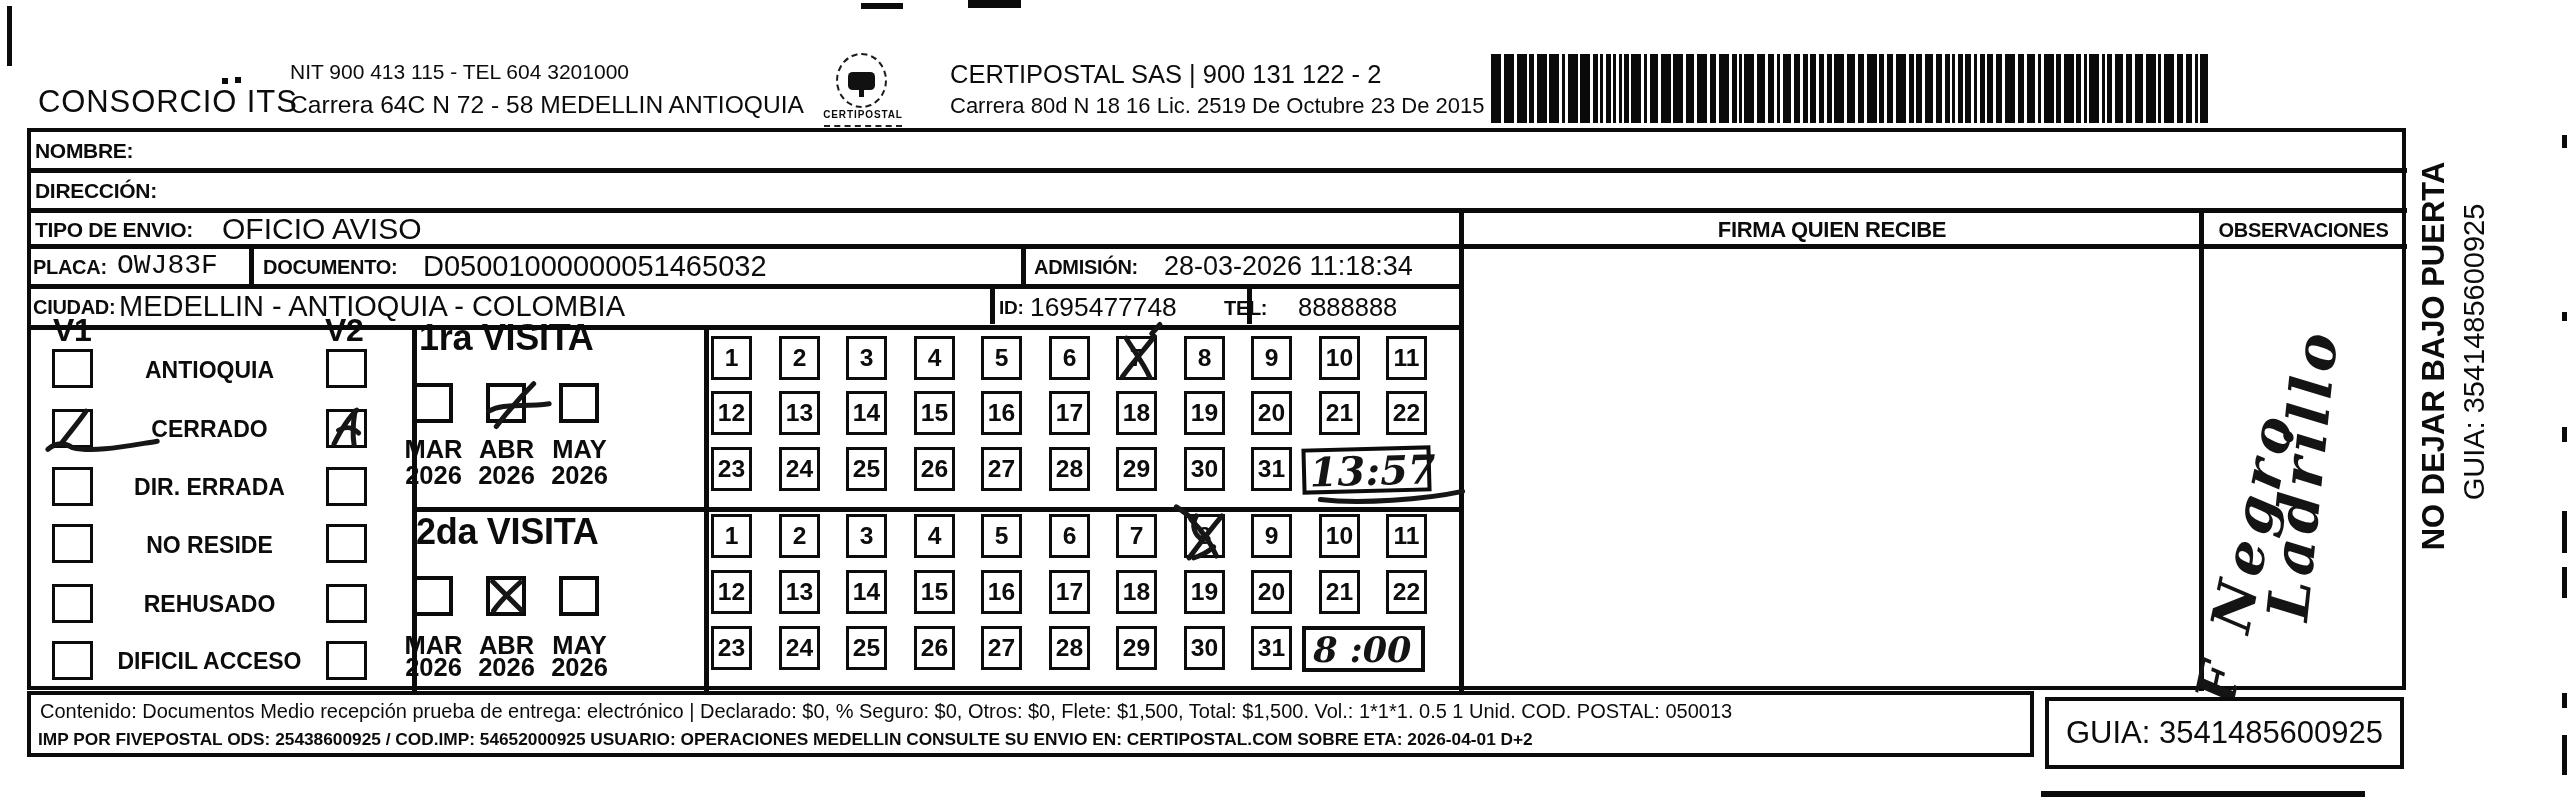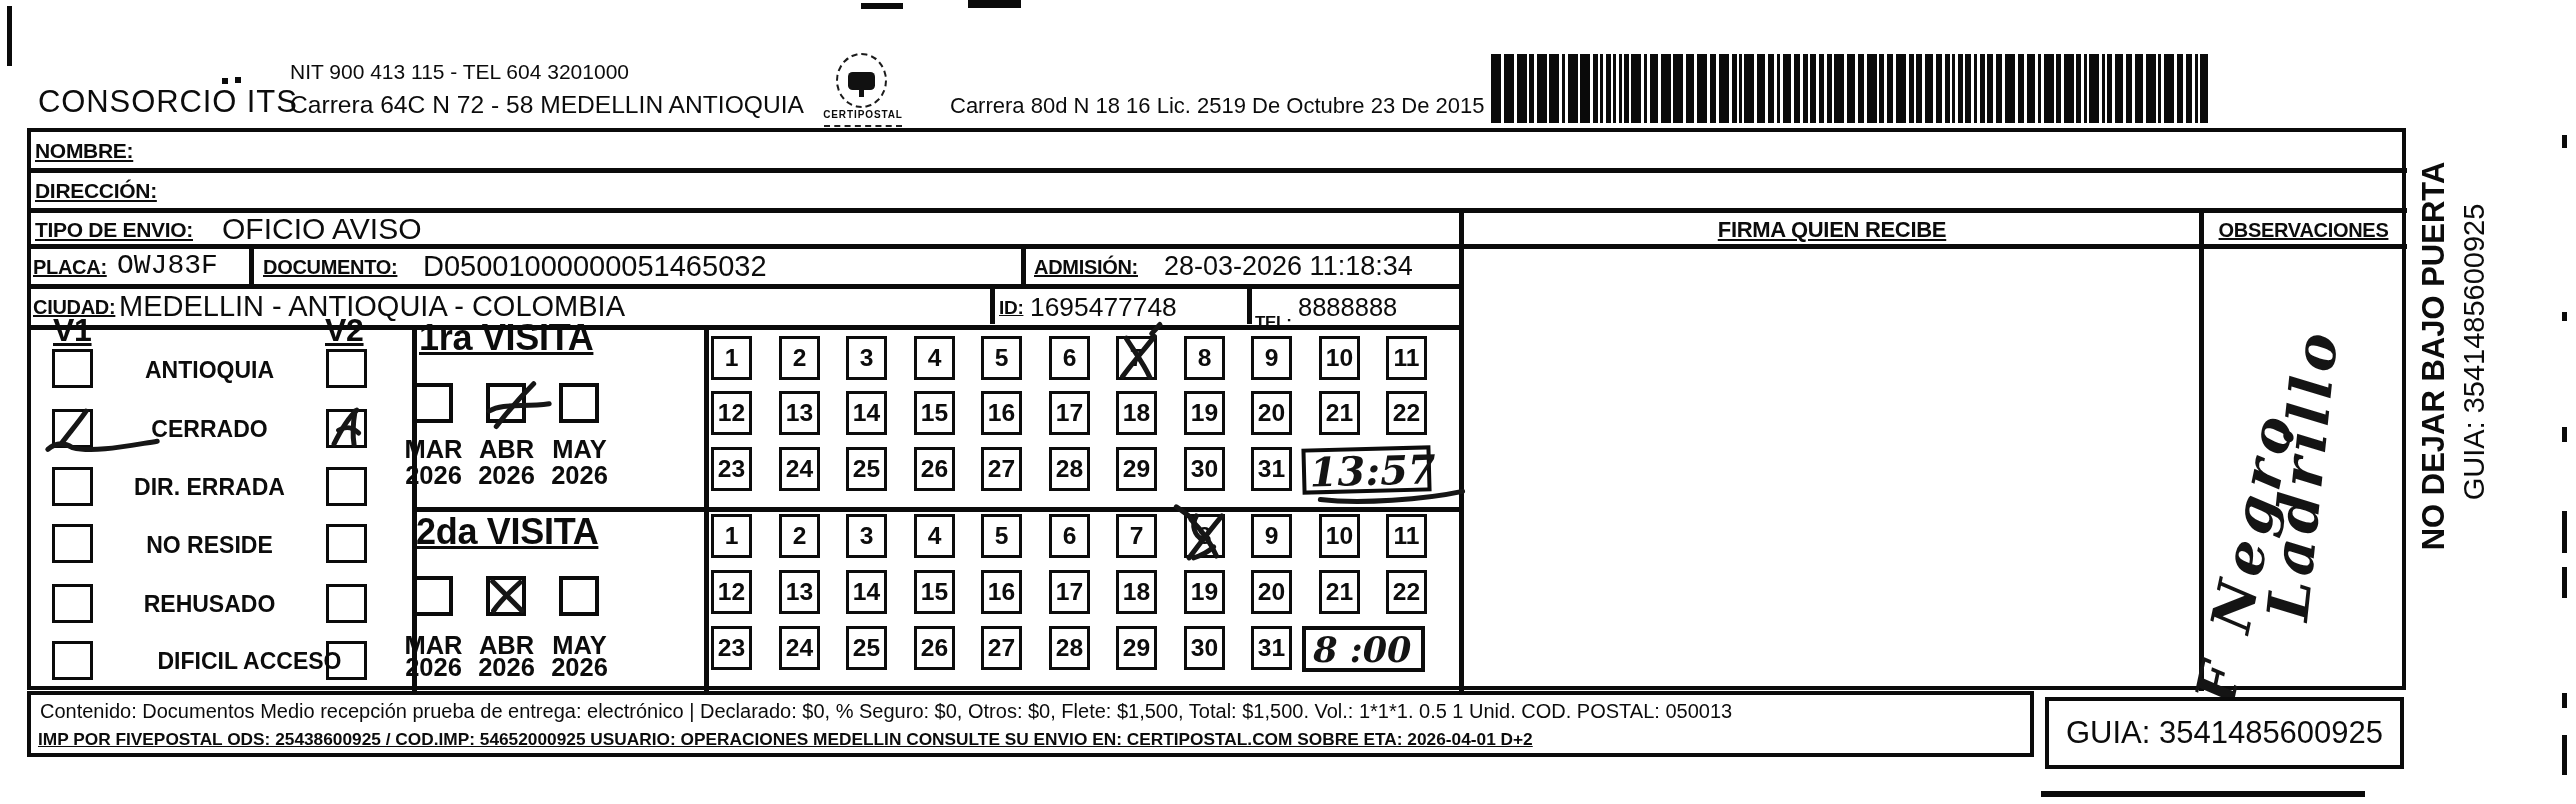--- a/index.html
+++ b/index.html
@@ -1,21 +1,21 @@
 <!DOCTYPE html>
 <html style="font-size:14.6px"><head>
 <meta charset="utf-8">
 <style>
   html,body{margin:0;padding:0;background:#fff;}
   .canvas{position:relative;width:2576px;height:804px;background:#fff;color:#0c0c0c;
           font-family:"Liberation Sans",sans-serif;overflow:hidden;}
   .t{position:absolute;white-space:nowrap;}
   .line{position:absolute;background:#0b0b0b;}
   .box{position:absolute;border:4.6px solid #0b0b0b;background:transparent;}
-  .lbl{font-weight:bold;letter-spacing:-0.3px;text-decoration:underline;}
+  .lbl{font-weight:bold;letter-spacing:-0.3px;}
   .hand{font-family:"DejaVu Serif",serif;font-style:italic;font-weight:700;color:#141414;}
   .vrot{position:absolute;white-space:nowrap;transform:translate(-50%,-50%) rotate(-90deg);}
   .art{position:absolute;background:#0b0b0b;}
   .bar{position:absolute;top:0;background:#0a0a0a;height:100%;}
   #marks{position:absolute;left:0;top:0;z-index:5;pointer-events:none;}
   #marks path{stroke:#161616;stroke-width:5.5;fill:none;stroke-linecap:round;stroke-linejoin:round;}
 </style>
 </head>
 <body>
 
@@ -41,20 +41,21 @@
 
   <div style="position:absolute;left:836px;top:53px;width:47px;height:51px;border:2.7px dashed #1a1a1a;border-radius:50%;
               display:flex;align-items:center;justify-content:center;">
     <div style="width:27px;height:18px;background:#111;border-radius:4.6px;position:relative;">
       <div style="position:absolute;left:11px;top:16.4px;width:4.6px;height:9px;background:#111;"></div>
     </div>
   </div>
   <div class="t" style="left:822px;top:109px;width:82px;text-align:center;font-size:10px;font-weight:bold;letter-spacing:0.9px;">CERTIPOSTAL</div>
   <div style="position:absolute;left:824px;top:125px;width:78px;border-top:2.7px dashed #222;"></div>
 
+  <div class="t" style="left:950px;top:60px;font-size:25.5px;">CERTIPOSTAL SAS | 900 131 122 - 2</div>
   <div class="t" style="left:950px;top:93px;font-size:22px;">Carrera 80d N 18 16  Lic. 2519 De Octubre 23 De 2015</div>
 
   <div id="barcode" style="position:absolute;left:1491px;top:54px;width:729px;height:69px;">
       <div class="bar" style="left: 0px; width: 10px;"></div>
       <div class="bar" style="left: 12.8px; width: 10px;"></div>
       <div class="bar" style="left: 25.5px; width: 10px;"></div>
       <div class="bar" style="left: 38px; width: 4.6px;"></div>
       <div class="bar" style="left: 46px; width: 10px;"></div>
       <div class="bar" style="left: 58px; width: 10px;"></div>
       <div class="bar" style="left: 71px; width: 2.7px;"></div>
@@ -158,21 +159,21 @@
   <div class="t" style="left:117px;top:250px;font-size:28px;font-family:Liberation Mono, monospace;">OWJ83F</div>
   <div class="t lbl" style="left:263px;top:256px;font-size:20px;">DOCUMENTO:</div>
   <div class="t" style="left:423px;top:250px;font-size:29px;">D05001000000051465032</div>
   <div class="t lbl" style="left:1034px;top:256px;font-size:20px;">ADMISIÓN:</div>
   <div class="t" style="left:1164px;top:251px;font-size:27px;">28-03-2026 11:18:34</div>
 
   <div class="t lbl" style="left:33px;top:296px;font-size:20px;">CIUDAD:</div>
   <div class="t" style="left:119px;top:290px;font-size:29px;">MEDELLIN - ANTIOQUIA - COLOMBIA</div>
   <div class="t lbl" style="left:999px;top:297px;font-size:19px;">ID:</div>
   <div class="t" style="left:1030px;top:292px;font-size:26.4px;">1695477748</div>
-  <div class="t lbl" style="left:1255px;top:297px;font-size:17px;margin-top:16px;">TEL:</div>
+  <div class="t lbl" style="left:1224px;top:297px;font-size:20px;">TEL:</div>
   <div class="t" style="left:1298px;top:293px;font-size:25.5px;">8888888</div>
 
   <div class="t lbl" style="left:53px;top:312px;font-size:32px;">V1</div>
   <div class="t lbl" style="left:325px;top:312px;font-size:32px;">V2</div>
 
   <div class="t lbl" style="left:419px;top:317px;font-size:36px;">1ra VISITA</div>
   <div class="t lbl" style="left:416px;top:511px;font-size:36px;">2da VISITA</div>
 
   <div class="hand" style="position:absolute;left:1302px;top:447px;width:117px;height:38px;border:4.6px solid #0c0c0c;display:flex;align-items:center;
               font-size:40px;transform:rotate(-1.5deg);padding-left:3.6px;">13:57</div>
@@ -235,21 +236,21 @@
     <div style="position: absolute; left: 52px; top: 467px; width: 35px; height: 33px; border: 3.6px solid rgb(11, 11, 11);"></div>
     <div style="position: absolute; left: 94px; top: 474px; width: 231px; text-align: center; font-weight: bold; font-size: 23px; white-space: nowrap;">DIR. ERRADA</div>
     <div style="position: absolute; left: 326px; top: 467px; width: 35px; height: 33px; border: 3.6px solid rgb(11, 11, 11);"></div>
     <div style="position: absolute; left: 52px; top: 524px; width: 35px; height: 33px; border: 3.6px solid rgb(11, 11, 11);"></div>
     <div style="position: absolute; left: 94px; top: 532px; width: 231px; text-align: center; font-weight: bold; font-size: 23px; white-space: nowrap;">NO RESIDE</div>
     <div style="position: absolute; left: 326px; top: 524px; width: 35px; height: 33px; border: 3.6px solid rgb(11, 11, 11);"></div>
     <div style="position: absolute; left: 52px; top: 584px; width: 35px; height: 33px; border: 3.6px solid rgb(11, 11, 11);"></div>
     <div style="position: absolute; left: 94px; top: 591px; width: 231px; text-align: center; font-weight: bold; font-size: 23px; white-space: nowrap;">REHUSADO</div>
     <div style="position: absolute; left: 326px; top: 584px; width: 35px; height: 33px; border: 3.6px solid rgb(11, 11, 11);"></div>
     <div style="position: absolute; left: 52px; top: 641px; width: 35px; height: 33px; border: 3.6px solid rgb(11, 11, 11);"></div>
-    <div style="position: absolute; left: 94px; top: 648px; width: 231px; text-align: center; font-weight: bold; font-size: 23px; white-space: nowrap; padding-left: 40px;">DIFICIL ACCESO</div>
+    <div style="position: absolute; left: 94px; top: 648px; width: 231px; text-align: center; font-weight: bold; font-size: 23px; white-space: nowrap;">DIFICIL ACCESO</div>
     <div style="position: absolute; left: 326px; top: 641px; width: 35px; height: 33px; border: 3.6px solid rgb(11, 11, 11);"></div>
     <div style="position: absolute; left: 413px; top: 383px; width: 32px; height: 32px; border: 4.6px solid rgb(11, 11, 11);"></div>
     <div style="position: absolute; left: 397px; top: 435px; width: 73px; text-align: center; font-weight: bold; font-size: 25.5px;">MAR</div>
     <div style="position: absolute; left: 397px; top: 461px; width: 73px; text-align: center; font-weight: bold; font-size: 25.5px;">2026</div>
     <div style="position: absolute; left: 486px; top: 383px; width: 32px; height: 32px; border: 4.6px solid rgb(11, 11, 11);"></div>
     <div style="position: absolute; left: 470px; top: 435px; width: 73px; text-align: center; font-weight: bold; font-size: 25.5px;">ABR</div>
     <div style="position: absolute; left: 470px; top: 461px; width: 73px; text-align: center; font-weight: bold; font-size: 25.5px;">2026</div>
     <div style="position: absolute; left: 559px; top: 383px; width: 32px; height: 32px; border: 4.6px solid rgb(11, 11, 11);"></div>
     <div style="position: absolute; left: 543px; top: 435px; width: 73px; text-align: center; font-weight: bold; font-size: 25.5px;">MAY</div>
     <div style="position: absolute; left: 543px; top: 461px; width: 73px; text-align: center; font-weight: bold; font-size: 25.5px;">2026</div>

